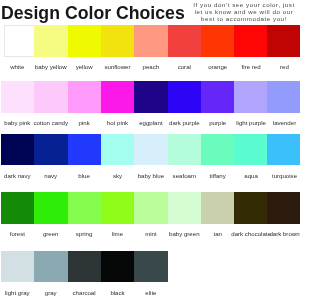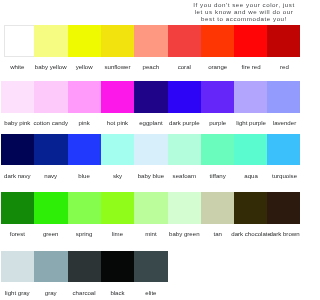--- a/index.html
+++ b/index.html
@@ -15,20 +15,21 @@
   .row{position:absolute;left:0;width:300px;}
   .sw{position:absolute;top:0;height:31.6px;}
   .sw.white-chip{box-sizing:border-box;border:1px solid #e6e6e6;}
   .lab{position:absolute;width:90px;text-align:center;font-size:6.1px;
        color:#2d2e30;white-space:nowrap;line-height:7px;}
 </style>
 </head>
 <body>
 
 <div id="sheet">
+  <div id="title">Design Color Choices</div>
   <div id="note">
     <span class="note-line">If you don't see your color, just</span>
     <span class="note-line">let us know and we will do our</span>
     <span class="note-line">best to accommodate you!</span>
   </div>
   <div id="rows">
       <div class="row" style="top: 25px;">
         <div class="sw white-chip" style="left: 4.2px; width: 31.4px; background: rgb(255, 255, 255);"></div>
         <div class="lab" style="left: -27.7px; top: 38px;">white</div>
         <div class="sw" style="left: 34.3px; width: 33.4px; background: rgb(246, 252, 130);"></div>

